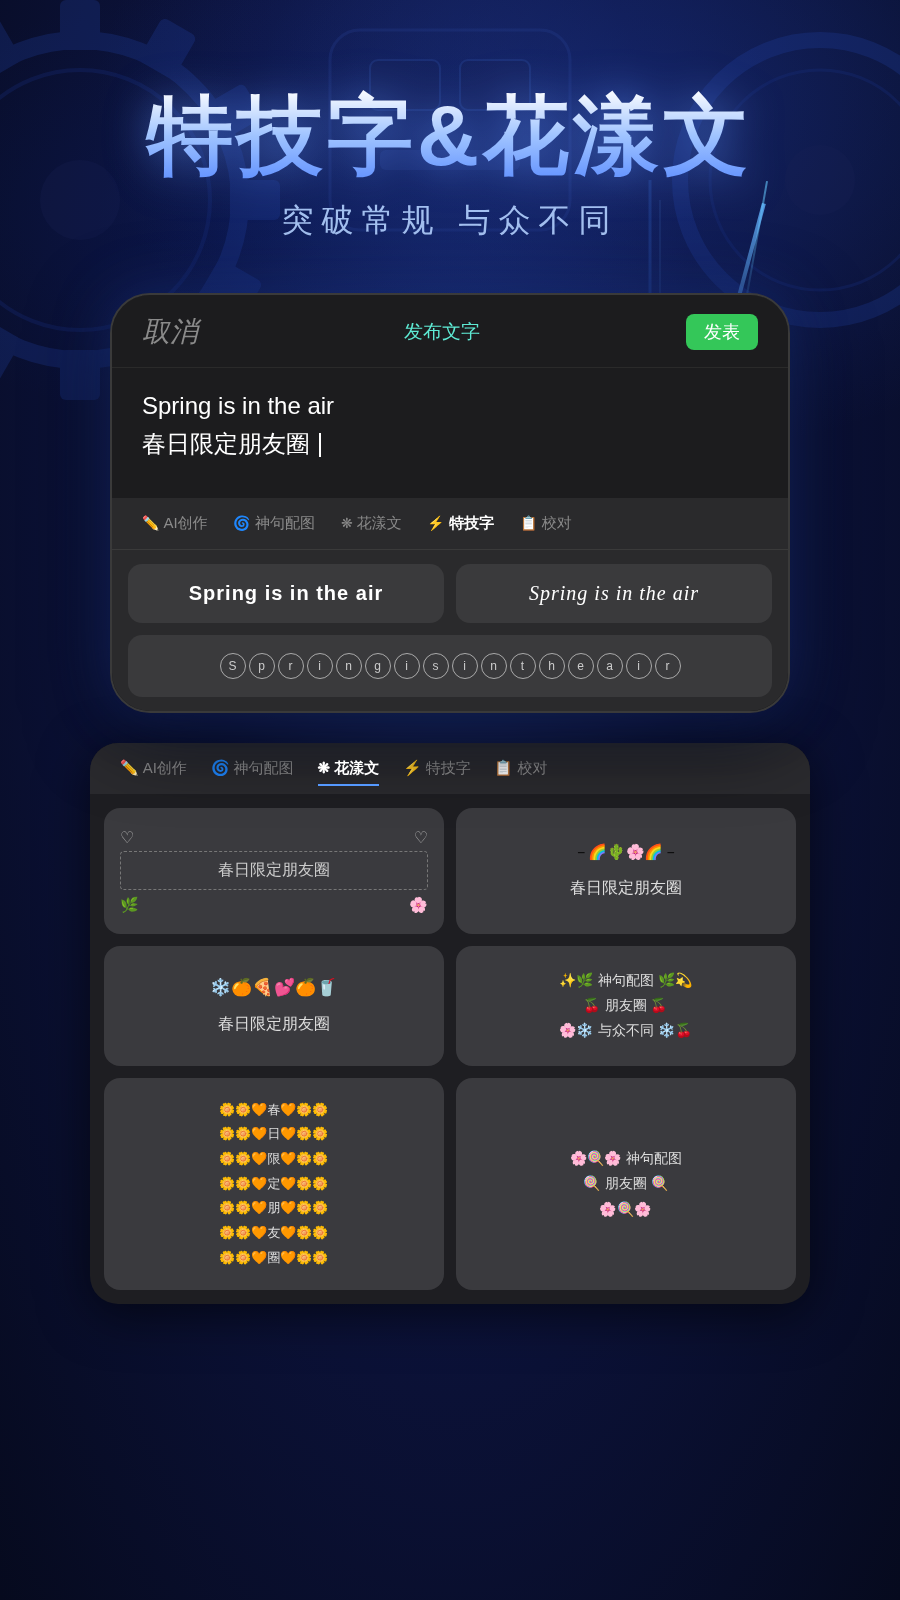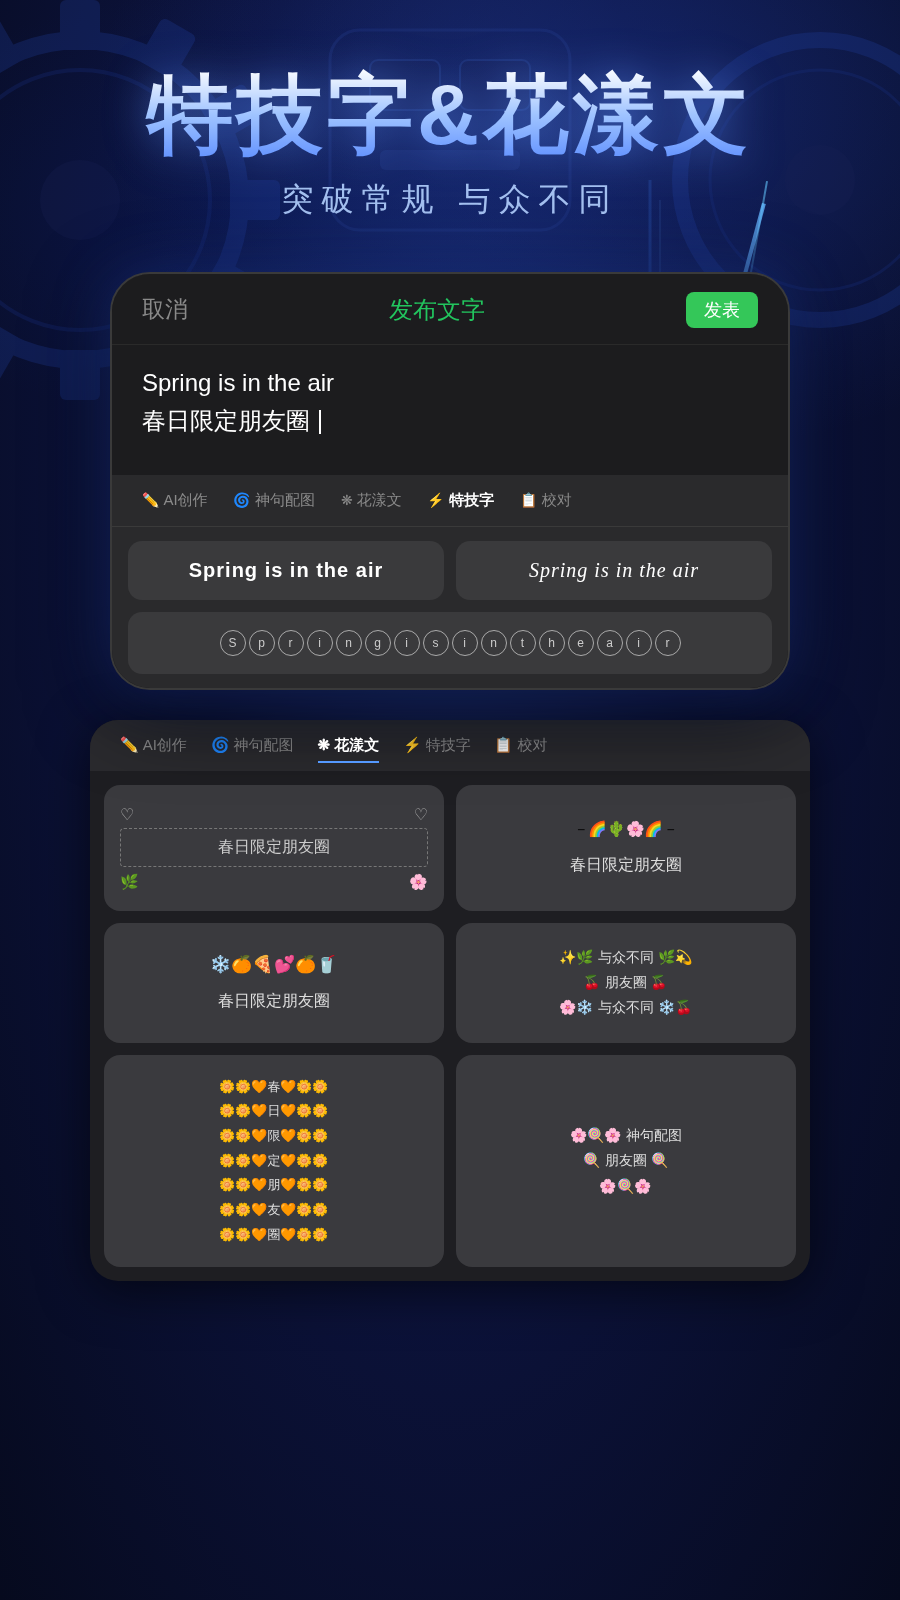--- a/index.html
+++ b/index.html
@@ -57,21 +57,21 @@
     .content {
       position: relative;
       z-index: 3;
       width: 100%;
       height: 100%;
     }
 
     
     .hero-title {
       text-align: center;
-      padding-top: 67px;
+      padding-top: 88px;
     }
     .title-main {
       font-size: 86px;
       font-weight: 900;
       background: linear-gradient(180deg, #ffffff 0%, #a0c4ff 50%, #6090ff 100%);
       -webkit-background-clip: text;
       -webkit-text-fill-color: transparent;
       background-clip: text;
       text-shadow: none;
       letter-spacing: 4px;
@@ -109,25 +109,26 @@
     .phone-header {
       background: #1c1c1e;
       padding: 18px 30px 16px;
       display: flex;
       align-items: center;
       justify-content: space-between;
       border-bottom: 1px solid #2a2a2a;
     }
     .phone-header-cancel {
       color: #8a8a8a;
-      font-size: 23px;
+      font-size: 28px;
+      font-style: italic;
     }
     .phone-header-title {
-      color: #22c55e;
-      font-size: 24px;
+      color: #5eead4;
+      font-size: 19px;
       font-weight: 500;
     }
     .phone-header-publish {
       background: #34c759;
       color: #fff;
       border: none;
       border-radius: 8px;
       padding: 6px 18px;
       font-size: 18px;
       font-weight: 500;
@@ -478,21 +479,21 @@
         <div style="color:#ddd;font-size:16px;text-align:center">春日限定朋友圈</div>
       </div>
 
       <div class="fancy-card">
         <div style="font-size:17px;margin-bottom:8px;text-align:center">❄️🍊🍕💕🍊🥤</div>
         <div style="color:#ddd;font-size:16px;text-align:center">春日限定朋友圈</div>
       </div>
 
       <div class="fancy-card">
         <div style="text-align:center;line-height:1.8;font-size:14px;color:#ddd">
-          <div>✨🌿 与众不同 🌿💫</div>
+          <div>✨🌿 神句配图 🌿💫</div>
           <div>🍒 朋友圈 🍒</div>
           <div>🌸❄️ 与众不同 ❄️🍒</div>
         </div>
       </div>
 
       <div class="fancy-card">
         <div style="font-size:13px;line-height:1.9;text-align:center;color:#ddd">
           <div>🌼🌼🧡春🧡🌼🌼</div>
           <div>🌼🌼🧡日🧡🌼🌼</div>
           <div>🌼🌼🧡限🧡🌼🌼</div>

